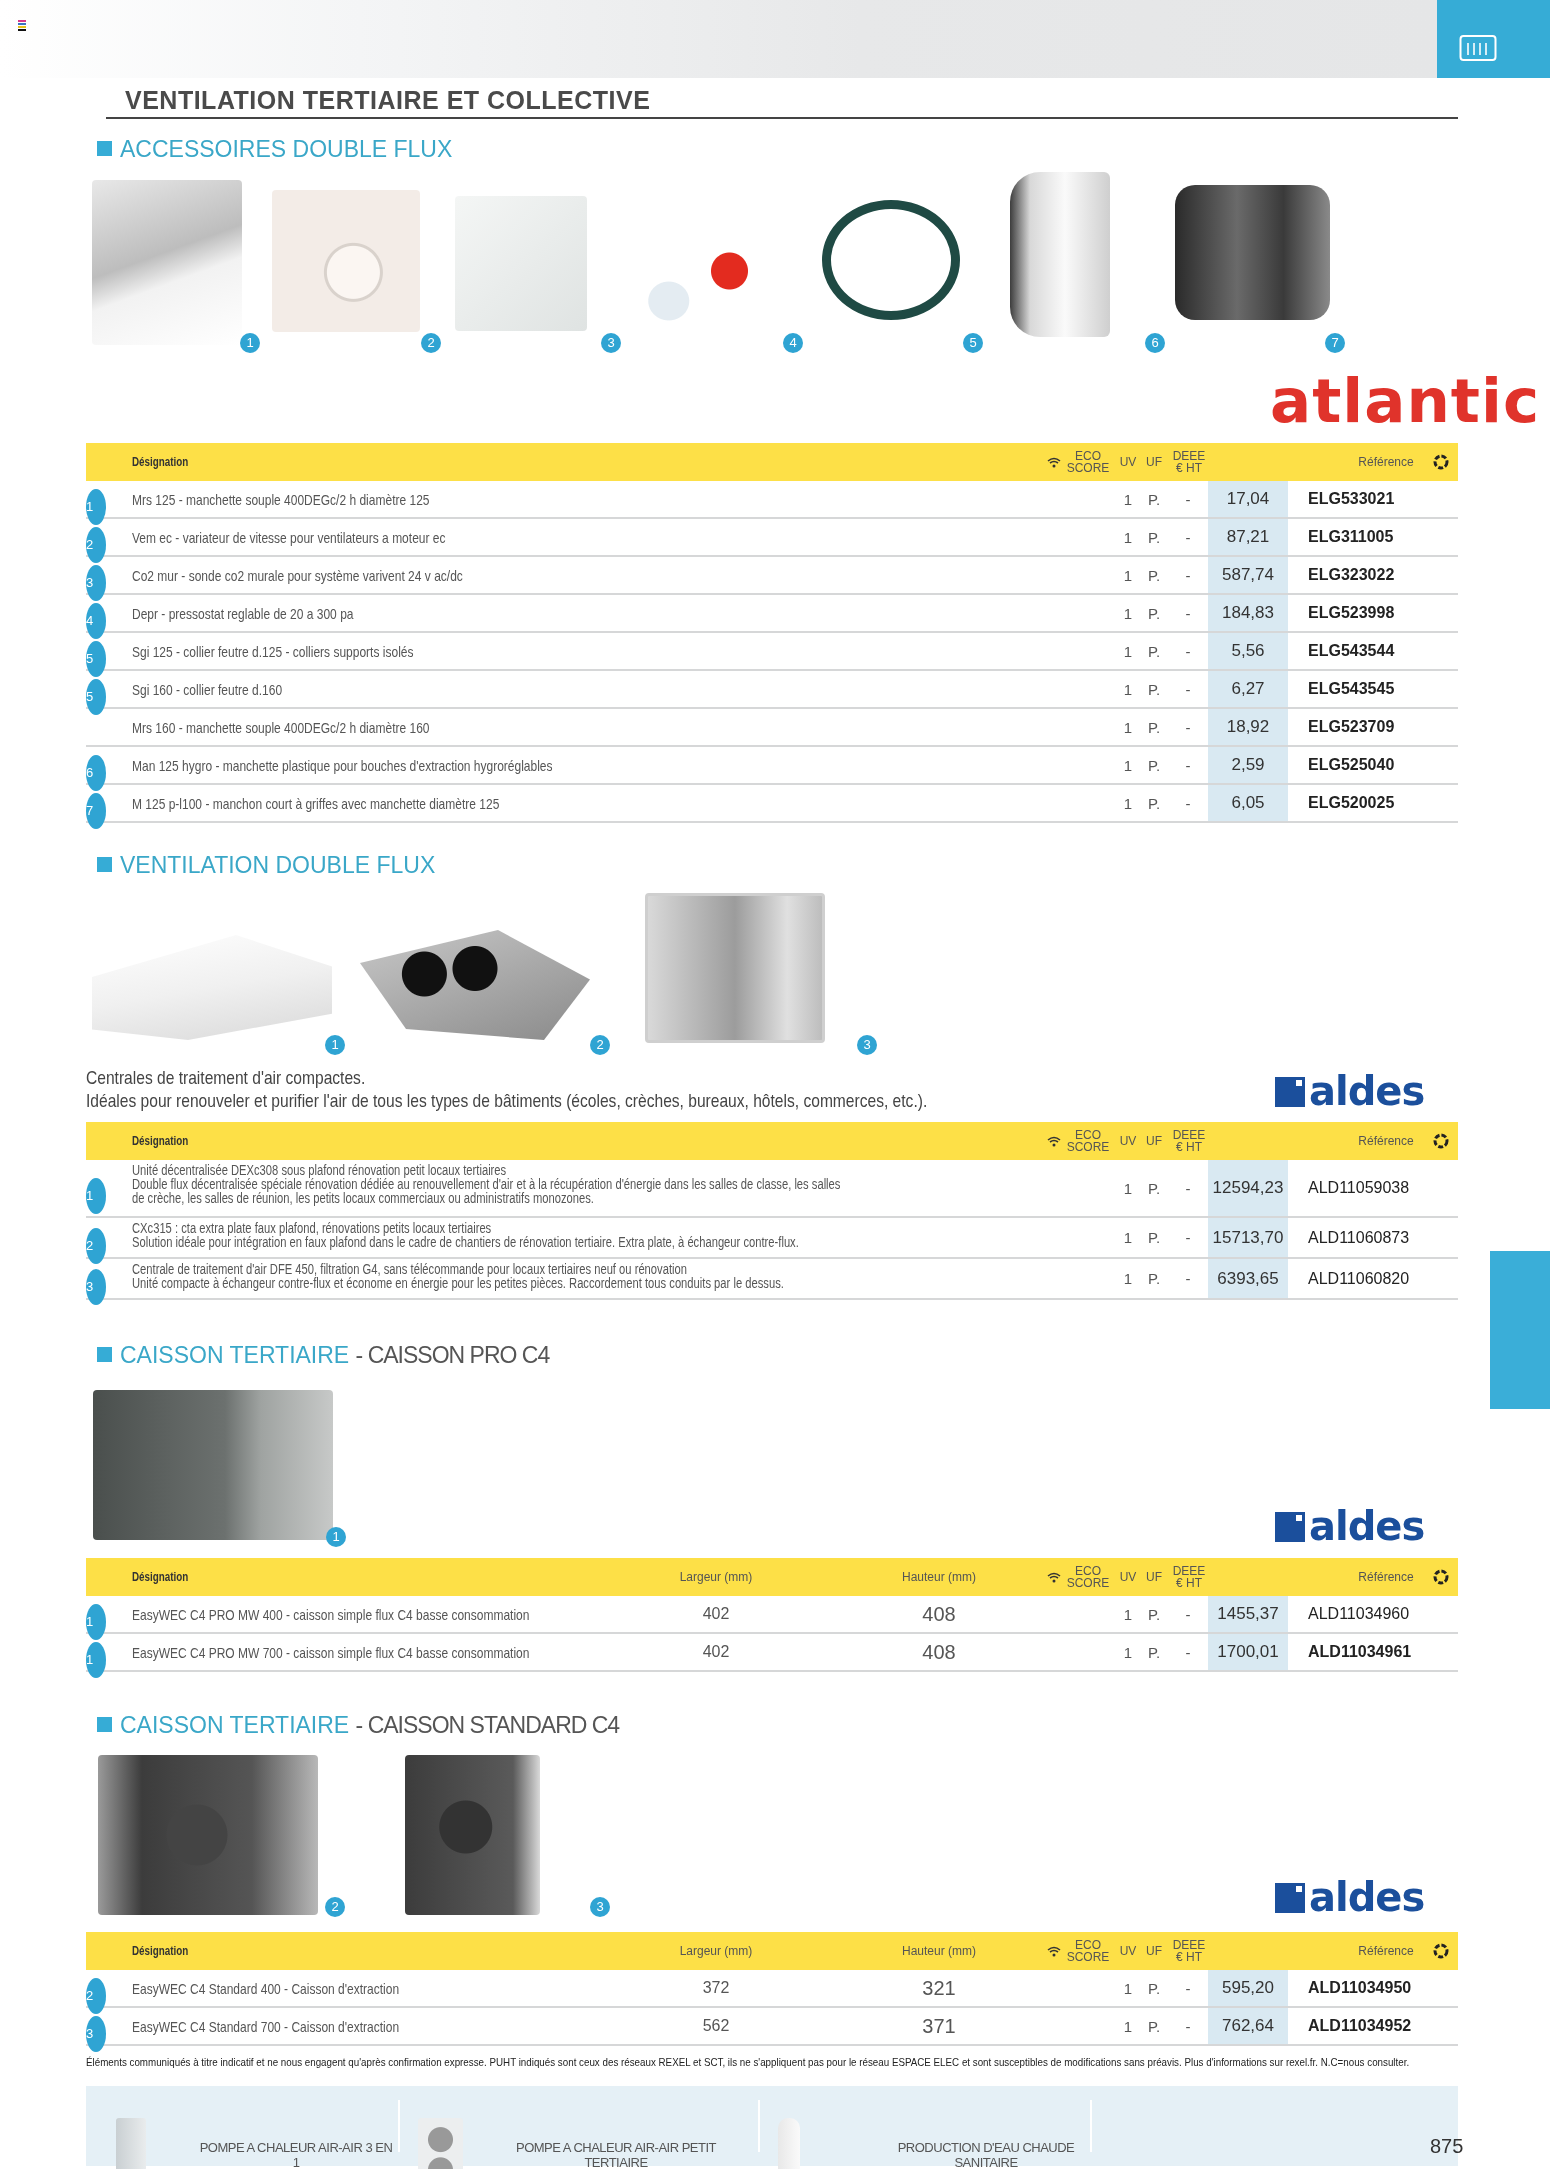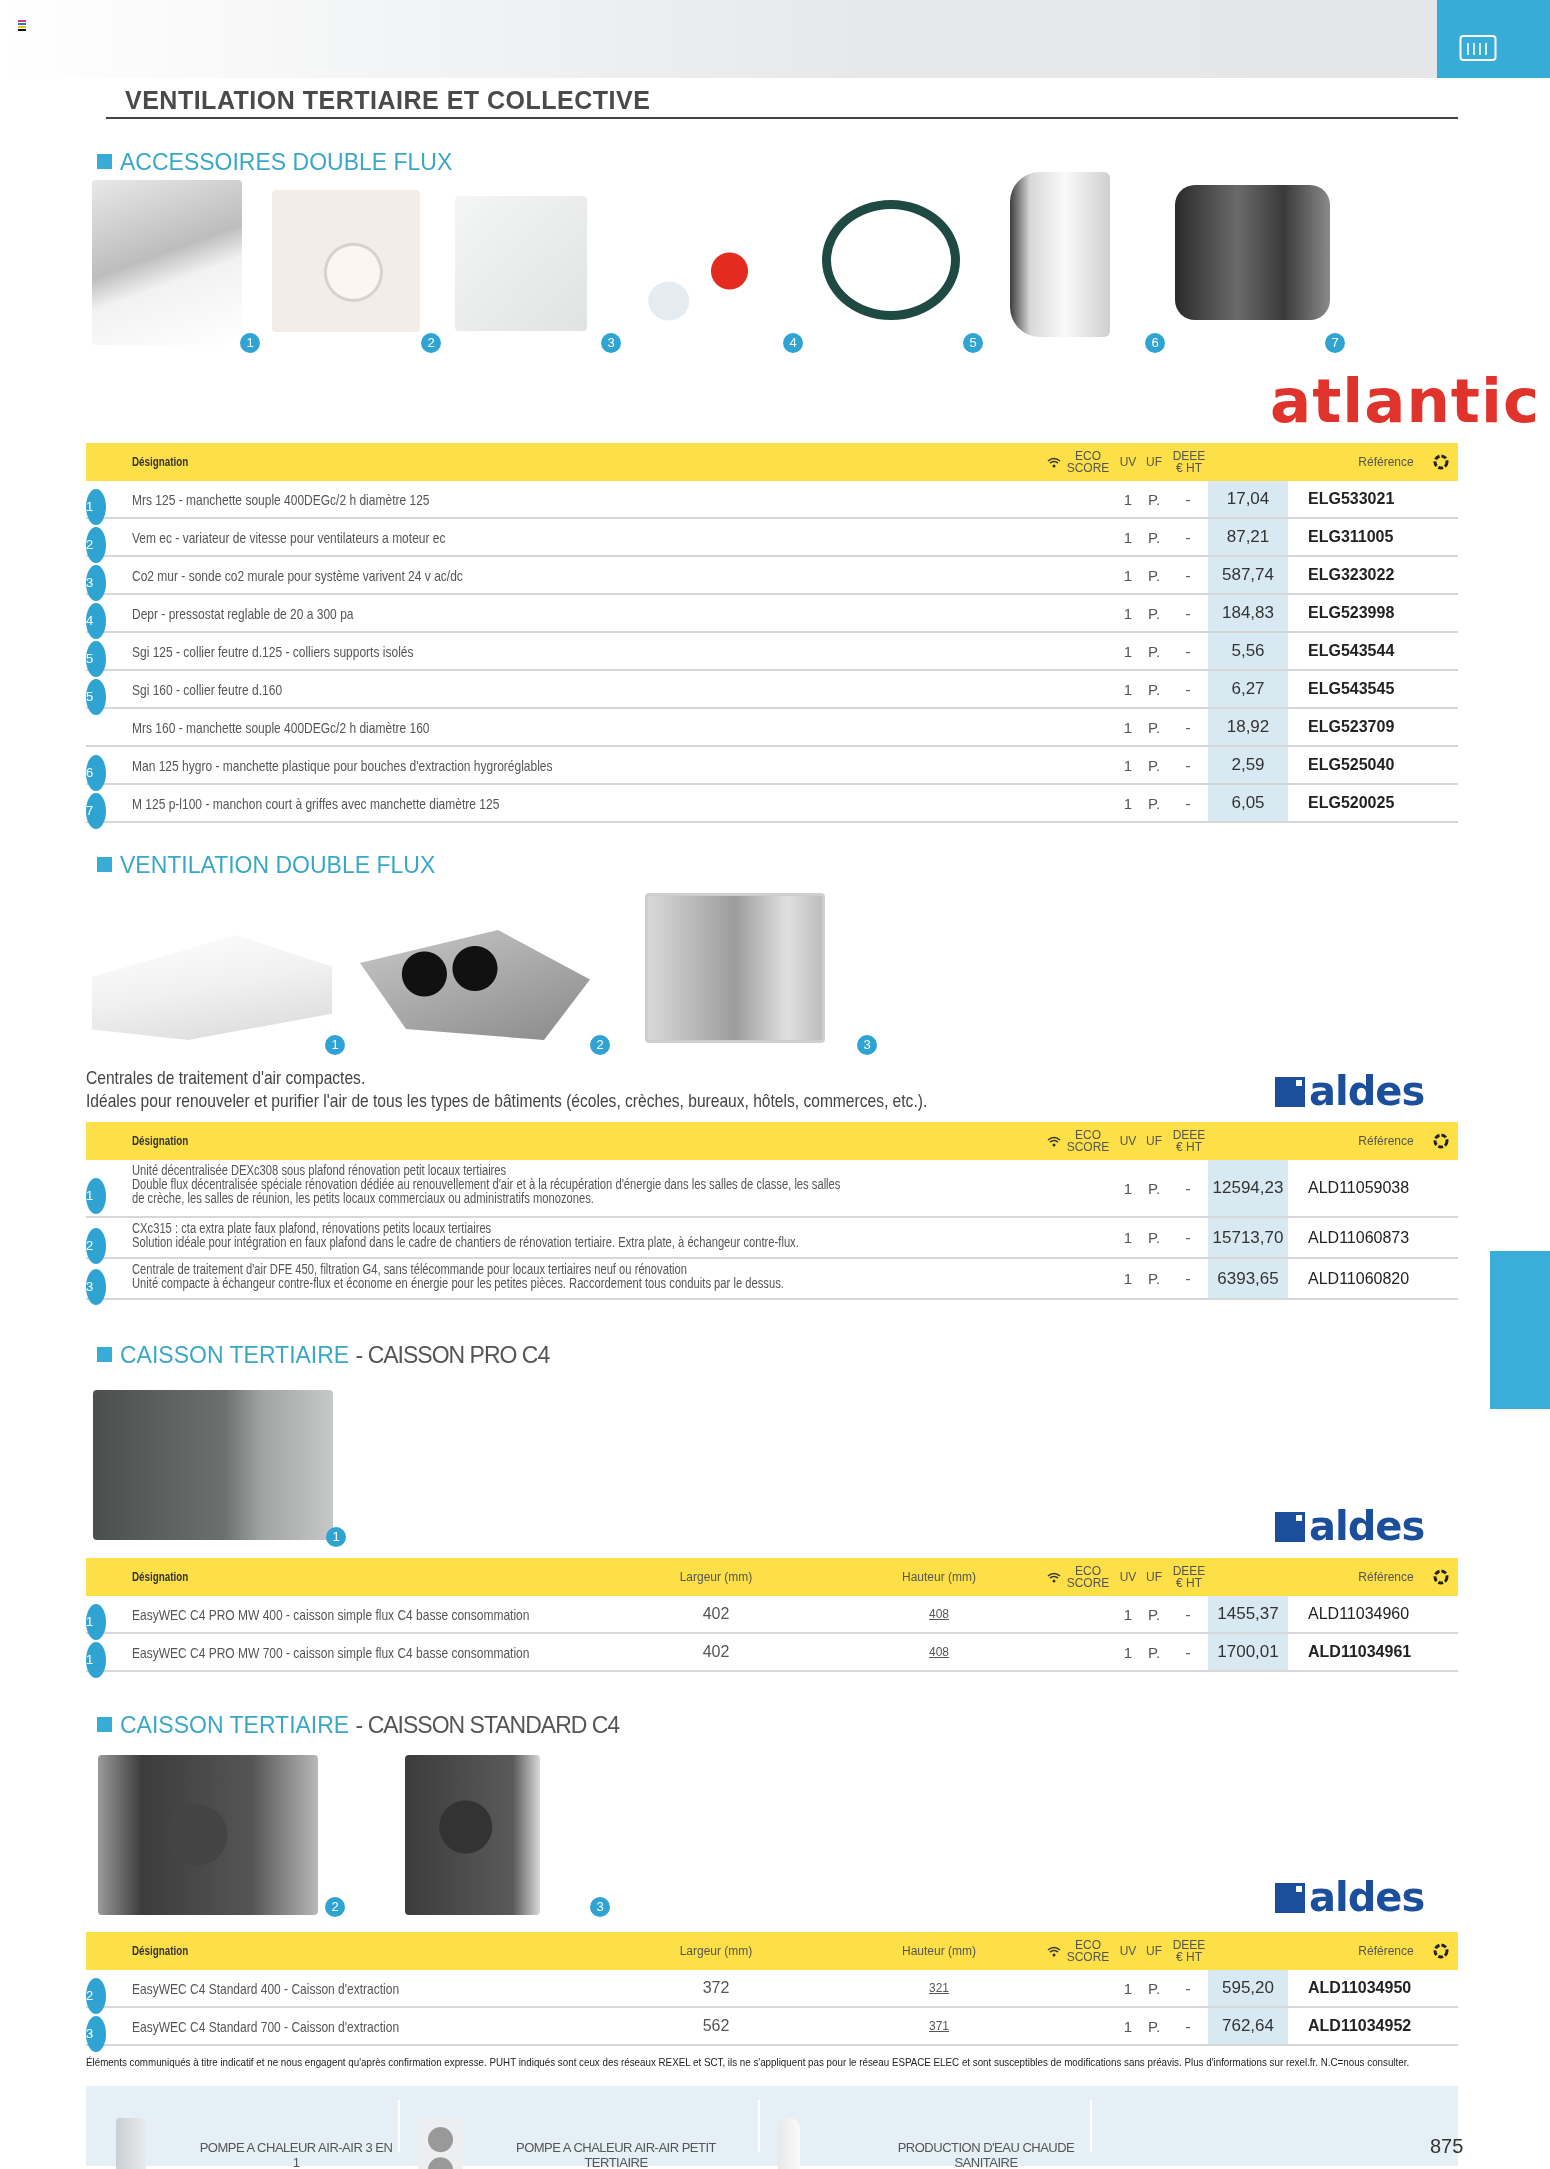--- a/index.html
+++ b/index.html
@@ -38,21 +38,21 @@
   .row > span { position: absolute; top: 0; height: 36px; display: flex; align-items: center; white-space: nowrap; }
   .row .badge { position: absolute; top: 8px; left: 0; }
   .row .c-desig { left: 46px; transform: scaleX(0.8); transform-origin: left; }
   .c-uv { left: 1032px; width: 20px; justify-content: center; }
   .c-uf { left: 1058px; width: 20px; justify-content: center; }
   .c-deee { left: 1090px; width: 24px; justify-content: center; }
   .c-pu { left: 1122px; width: 80px; justify-content: center; background: #d9e9f2; font-size: 17px; color: #333; }
   .c-ref { left: 1212px; width: 130px; padding-left: 10px; font-size: 16px; color: #222; }
   .c-ref.bold { font-weight: bold; }
   .c-larg { left: 580px; width: 100px; justify-content: center; font-size: 16px; }
-  .c-haut { left: 803px; width: 100px; justify-content: center; font-size: 12px; text-decoration: underline; }
+  .c-haut { left: 803px; width: 100px; justify-content: center; font-size: 20px; }
   .h-wifi { left: 956px; width: 24px; }
   .h-eco { left: 982px; width: 40px; }
   .h-uv { left: 1032px; width: 20px; }
   .h-uf { left: 1058px; width: 20px; }
   .h-deee { left: 1090px; width: 26px; }
   .h-pu { left: 1122px; width: 80px; margin-top: 45px; }
   .h-ref { left: 1240px; width: 120px; }
   .h-recy { left: 1340px; width: 30px; }
   .h-larg { left: 580px; width: 100px; }
   .h-haut { left: 803px; width: 100px; }
@@ -90,21 +90,21 @@
     <line x1="15" y1="11" x2="15" y2="23" stroke="#fff" stroke-width="1.6"></line>
     <line x1="21" y1="11" x2="21" y2="23" stroke="#fff" stroke-width="1.6"></line>
     <line x1="27" y1="11" x2="27" y2="23" stroke="#fff" stroke-width="1.6"></line>
   </svg>
 </div>
 <div class="side-tab"></div>
 
 <div class="page-title">VENTILATION TERTIAIRE ET COLLECTIVE</div>
 <div class="title-rule"></div>
 
-<div class="section-h" style="top:149px">
+<div class="section-h" style="top:136px">
   <span class="sq"></span><span>ACCESSOIRES DOUBLE FLUX</span>
 </div>
 
 <div class="prod-img" style="left:92px;top:180px;width:150px;height:165px;background:linear-gradient(160deg,#e8e8e8 0%,#bdbdbd 45%,#f2f2f2 60%,#ffffff 100%);"></div>
 <div class="prod-img" style="left:272px;top:190px;width:148px;height:142px;background:radial-gradient(circle at 55% 58%,#fbf6f2 0 26px,#d9d2cc 27px 29px,#f3ece7 30px);"></div>
 <div class="prod-img" style="left:455px;top:196px;width:132px;height:135px;background:linear-gradient(135deg,#f4f6f5,#dfe3e2);"></div>
 <div class="prod-img" style="left:635px;top:205px;width:135px;height:120px;background:radial-gradient(circle at 70% 55%,#e32b1f 0 18px,transparent 19px),radial-gradient(ellipse at 25% 80%,#e4ecf2 0 20px,transparent 21px);"></div>
 <div class="prod-img" style="left:822px;top:200px;width:138px;height:120px;border:9px solid #1f4a44;border-radius:50%;background:transparent;"></div>
 <div class="prod-img" style="left:1010px;top:172px;width:100px;height:165px;background:linear-gradient(90deg,#3d3d3d 0%,#d8d8d8 20%,#fafafa 55%,#cfcfcf 100%);border-radius:30px 6px 6px 30px;"></div>
 <div class="prod-img" style="left:1175px;top:185px;width:155px;height:135px;background:linear-gradient(90deg,#2a2a2a 0%,#6a6a6a 40%,#3a3a3a 70%,#8a8a8a 100%);border-radius:20px;"></div>

